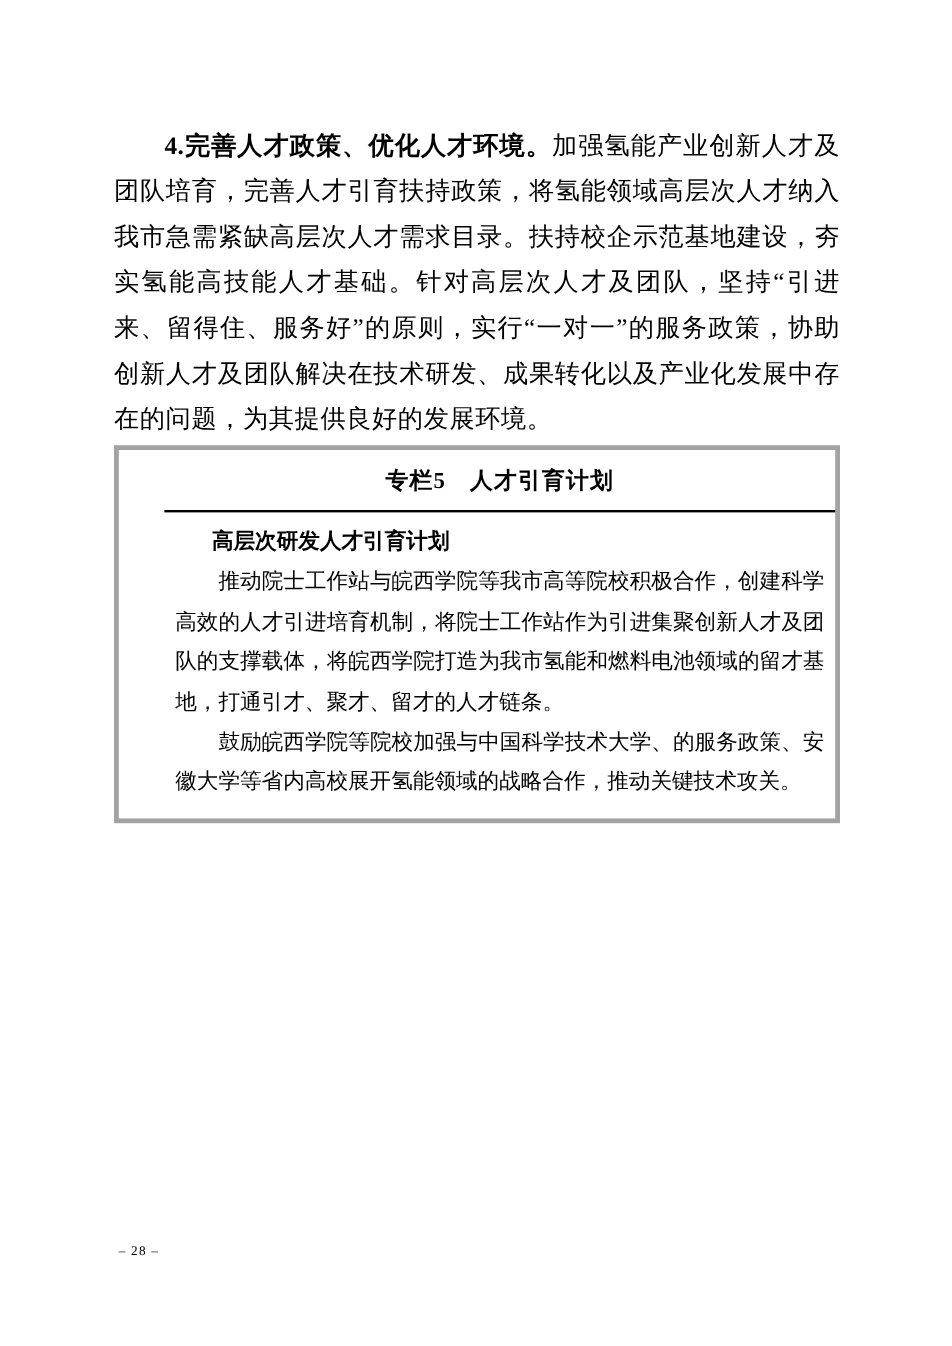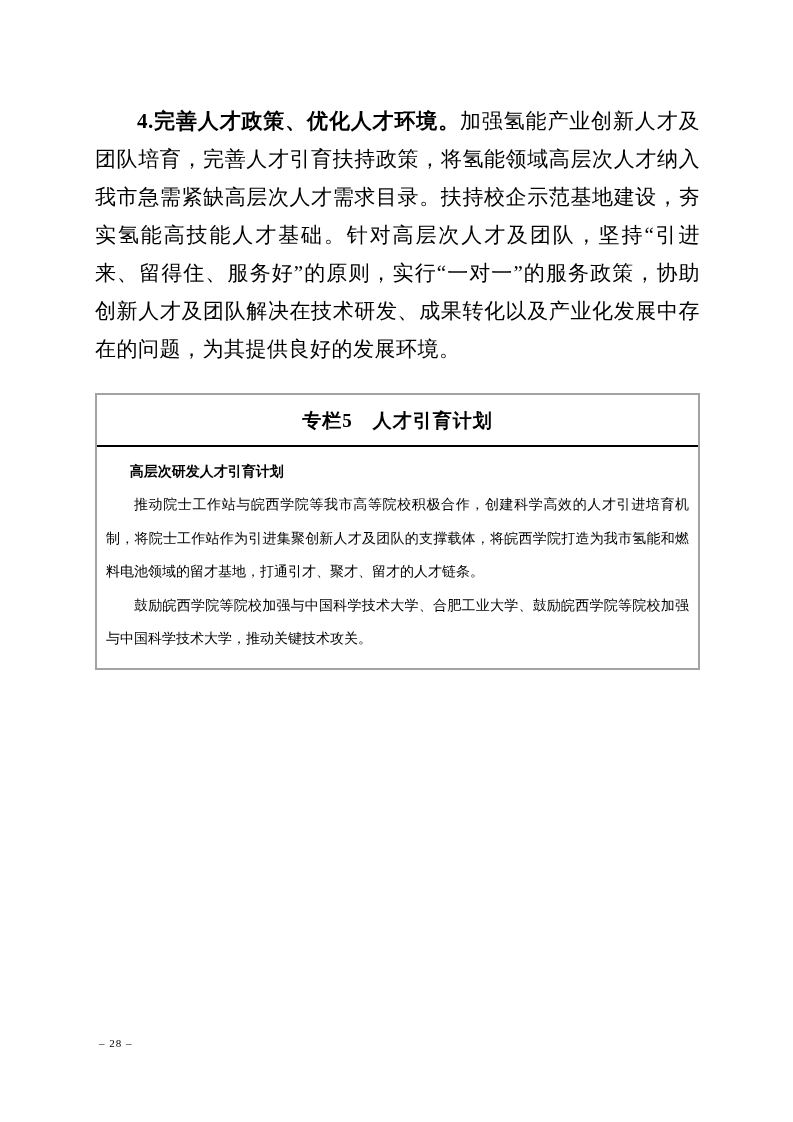--- a/index.html
+++ b/index.html
@@ -18,34 +18,35 @@
   .main-para {
     margin: 0;
     font-size: 21px;
     line-height: 38px;
     text-align: justify;
     text-indent: 2em;
     letter-spacing: 0.5px;
   }
   .lead { font-weight: bold; }
   .column-box {
-    margin-top: 25px;
-    border: 2px solid #a3a3a3;
+    margin-top: 3px;
+    border: 4px solid #a3a3a3;
+    padding-left: 38px;
   }
   .box-title {
     text-align: center;
     font-weight: bold;
     font-size: 19px;
     padding: 13px 0 11px 0;
     border-bottom: 2px solid #000000;
     letter-spacing: 1px;
   }
   .box-body {
     padding: 8px 9px 13px 9px;
-    font-size: 14px;
+    font-size: 18px;
     line-height: 33.4px;
     text-align: justify;
   }
   .sec-heading {
     font-weight: bold;
     text-indent: 1.7em;
   }
   .box-para {
     margin: 0;
     text-indent: 2em;
@@ -63,19 +64,19 @@
 
 <div class="page">
 
   <p class="main-para"><span class="lead">4.完善人才政策、优化人才环境。</span><span>加强氢能产业创新人才及团队培育，完善人才引育扶持政策，将氢能领域高层次人才纳入我市急需紧缺高层次人才需求目录。扶持校企示范基地建设，夯实氢能高技能人才基础。针对高层次人才及团队，坚持“引进来、留得住、服务好”的原则，实行“一对一”的服务政策，协助创新人才及团队解决在技术研发、成果转化以及产业化发展中存在的问题，为其提供良好的发展环境。</span></p>
 
   <div class="column-box">
     <div class="box-title">专栏5　人才引育计划</div>
     <div class="box-body">
       <div class="sec-heading">高层次研发人才引育计划</div>
       <p class="box-para">推动院士工作站与皖西学院等我市高等院校积极合作，创建科学高效的人才引进培育机制，将院士工作站作为引进集聚创新人才及团队的支撑载体，将皖西学院打造为我市氢能和燃料电池领域的留才基地，打通引才、聚才、留才的人才链条。</p>
-      <p class="box-para">鼓励皖西学院等院校加强与中国科学技术大学、合肥工业大学、鼓励皖西学院等院校加强与中国科学技术大学，推动关键技术攻关。</p>
+      <p class="box-para">鼓励皖西学院等院校加强与中国科学技术大学、的服务政策、安徽大学等省内高校展开氢能领域的战略合作，推动关键技术攻关。</p>
     </div>
   </div>
 
   <div class="page-number">– 28 –</div>
 
 </div>
 
 </body></html>

